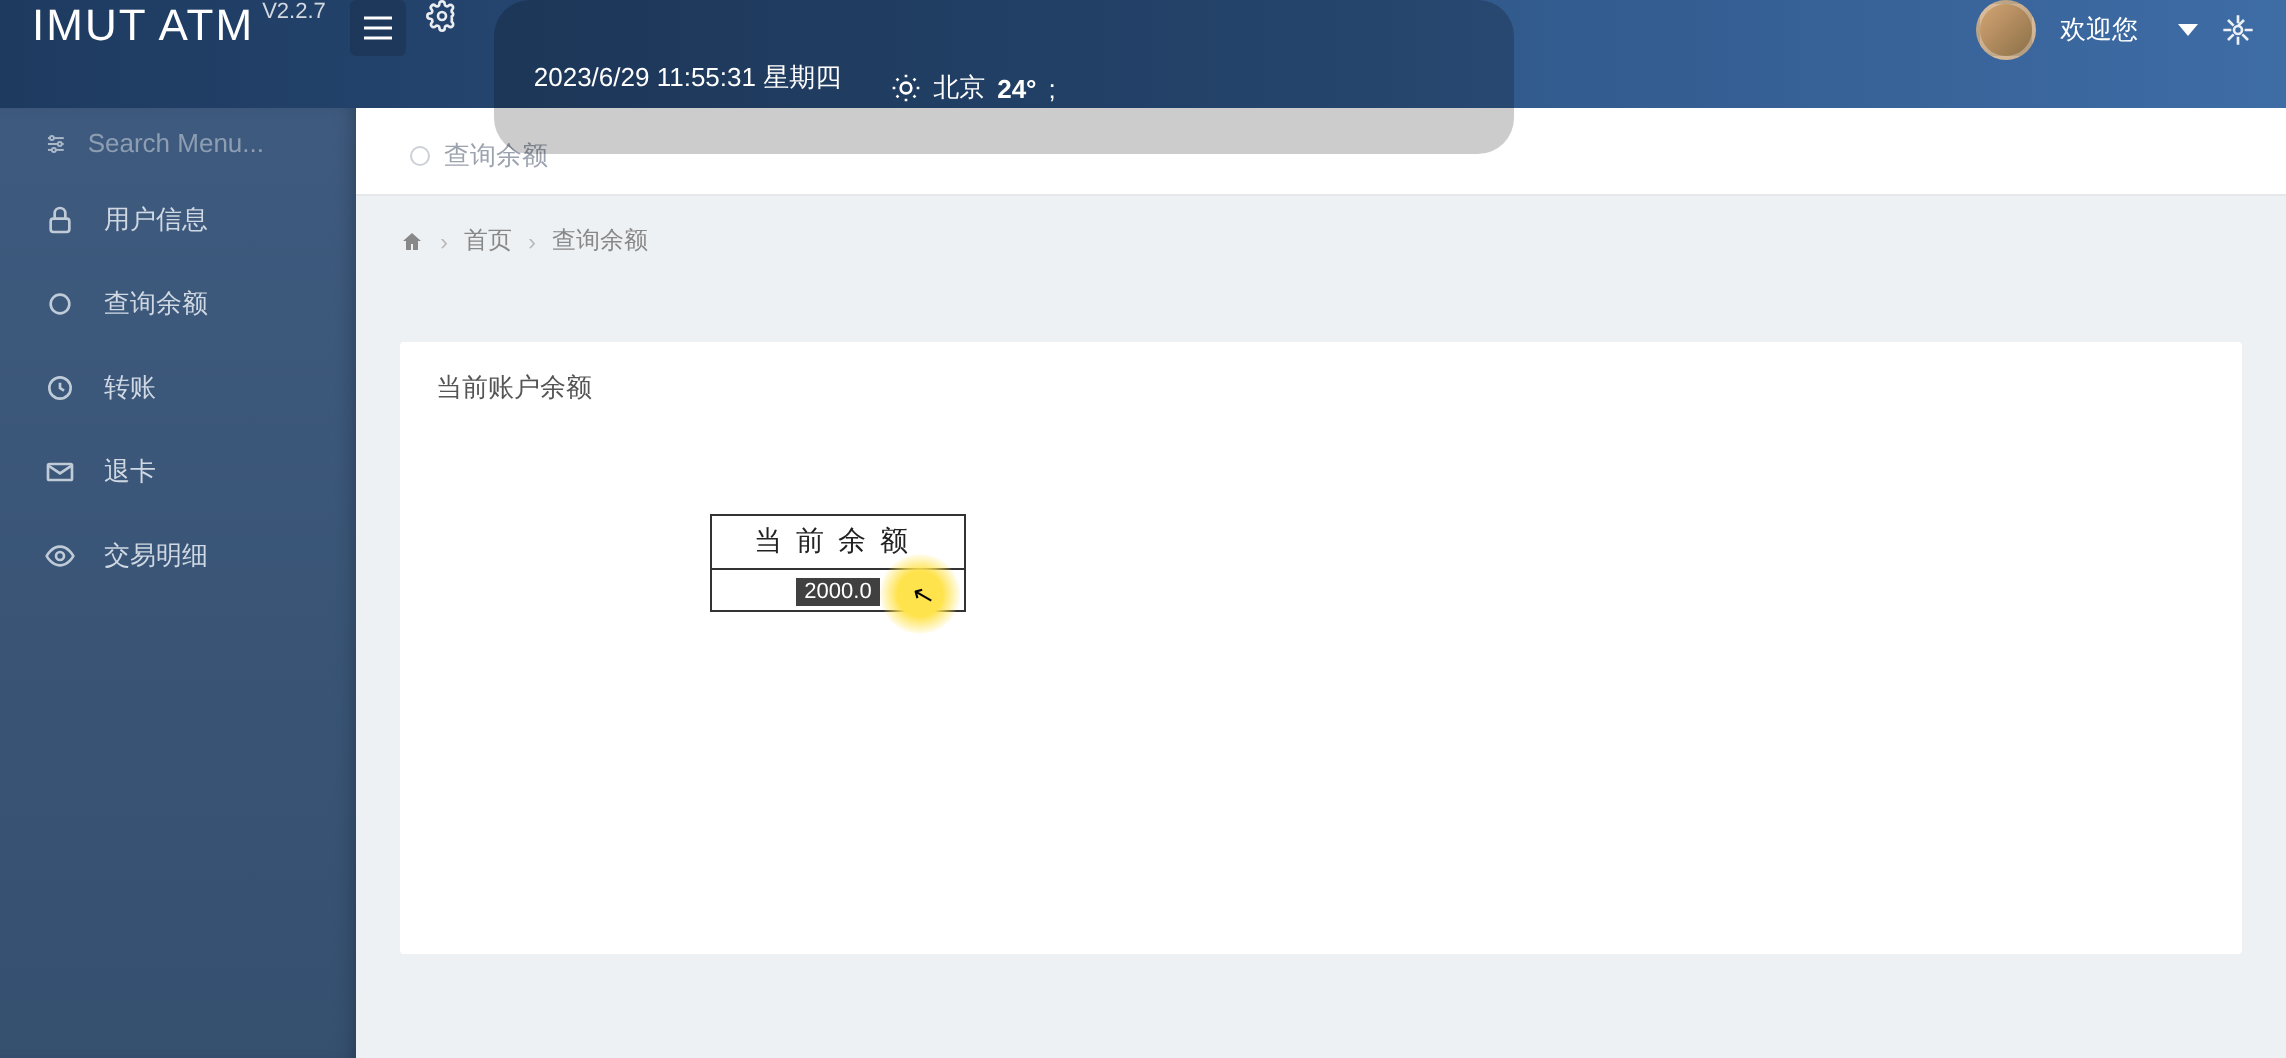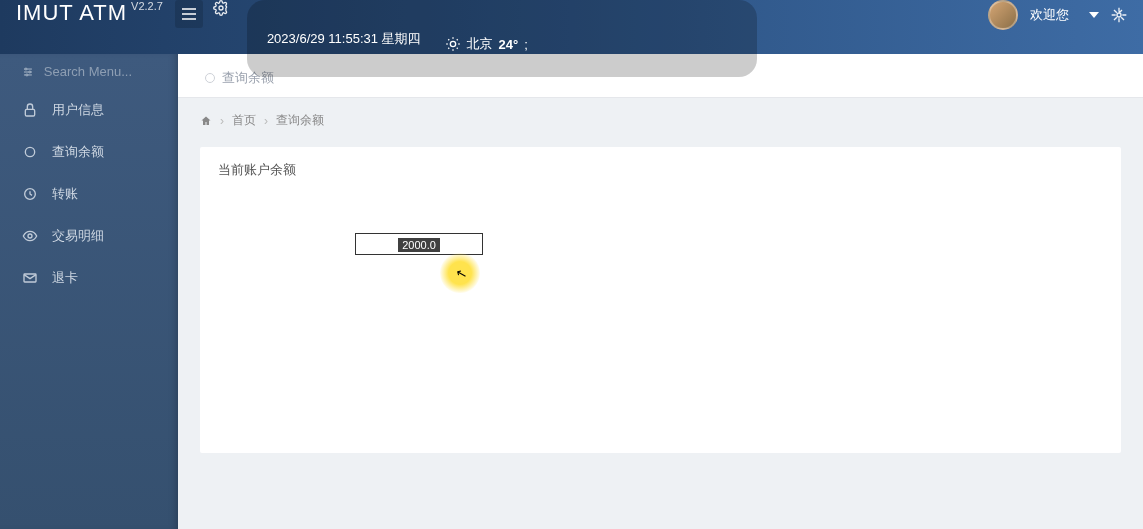--- a/index.html
+++ b/index.html
@@ -59,21 +59,21 @@
       display: flex; align-items: center; gap: 6px;
       background: #fff;
     }
     .tab .circle-icon { opacity: 0.5; }
     .breadcrumb {
       padding: 14px 22px; font-size: 12px; color: #888;
       display: flex; align-items: center; gap: 8px;
     }
     .breadcrumb .sep { color: #bbb; }
     .card {
-      margin: 4px 22px; background: #fff; border-radius: 2px;
+      margin: 28px 22px; background: #fff; border-radius: 2px;
     }
     .card-header { padding: 14px 18px; font-size: 13px; color: #555; }
     .card-body { padding: 30px; min-height: 260px; position: relative; }
     
     .balance-box {
       position: absolute; left: 155px; top: 40px;
       border: 1px solid #333; width: 128px; text-align: center;
       background: #fff;
     }
     .balance-title {
@@ -178,34 +178,34 @@
           <svg width="16" height="16" viewBox="0 0 24 24" fill="none" stroke="#cfd8e3" stroke-width="2">
             <circle cx="12" cy="12" r="8"></circle>
             <path d="M12 8v4l3 2"></path>
           </svg>
         </span>
       <span>转账</span>
     </div>
     <div class="menu-item">
       <span class="menu-icon">
           <svg width="16" height="16" viewBox="0 0 24 24" fill="none" stroke="#cfd8e3" stroke-width="2">
+            <rect x="3" y="6" width="18" height="12" rx="1"></rect>
+            <path d="M3 7l9 6 9-6"></path>
+          </svg>
+        </span>
+      <span>退卡</span>
+    </div>
+    <div class="menu-item">
+      <span class="menu-icon">
+          <svg width="16" height="16" viewBox="0 0 24 24" fill="none" stroke="#cfd8e3" stroke-width="2">
             <path d="M2 12s3.5-7 10-7 10 7 10 7-3.5 7-10 7-10-7-10-7z"></path>
             <circle cx="12" cy="12" r="3"></circle>
           </svg>
         </span>
       <span>交易明细</span>
-    </div>
-    <div class="menu-item">
-      <span class="menu-icon">
-          <svg width="16" height="16" viewBox="0 0 24 24" fill="none" stroke="#cfd8e3" stroke-width="2">
-            <rect x="3" y="6" width="18" height="12" rx="1"></rect>
-            <path d="M3 7l9 6 9-6"></path>
-          </svg>
-        </span>
-      <span>退卡</span>
     </div>
   </div>
 
   <div class="main">
     <div class="tab-bar">
       <div class="tab">
         <svg class="circle-icon" width="12" height="12" viewBox="0 0 24 24" fill="none" stroke="#9ca3af" stroke-width="2">
             <circle cx="12" cy="12" r="9"></circle>
           </svg>
         <span>查询余额</span>
@@ -217,20 +217,21 @@
         </svg>
       <span class="sep">›</span>
       <span>首页</span>
       <span class="sep">›</span>
       <span>查询余额</span>
     </div>
     <div class="card">
       <div class="card-header">当前账户余额</div>
       <div class="card-body">
         <div class="balance-box">
+          <div class="balance-title">当前余额</div>
           <div class="balance-value-wrap">
             <span class="balance-value">2000.0</span>
           </div>
         </div>
         <div class="cursor-highlight"></div>
         <div class="cursor-arrow">↖</div>
       </div>
     </div>
   </div>
 </div>

